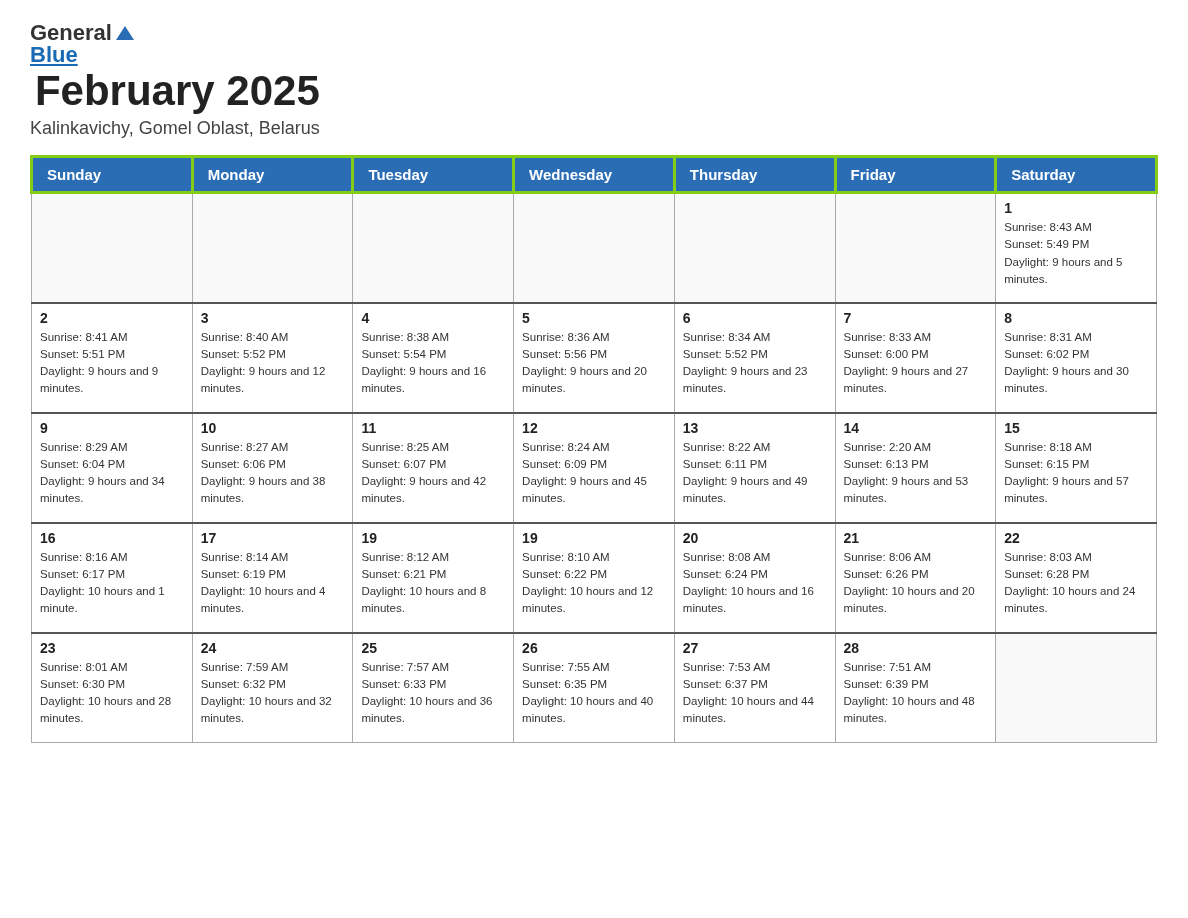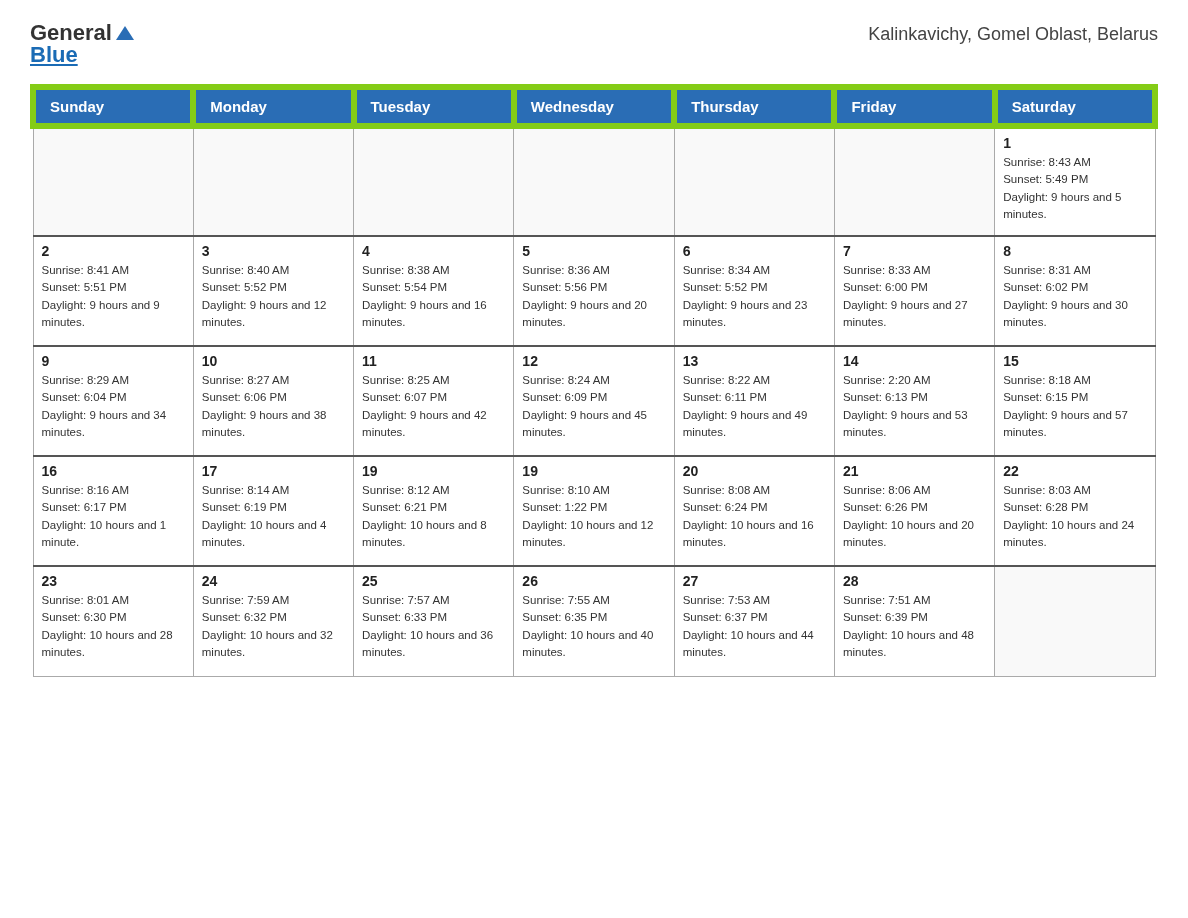--- a/index.html
+++ b/index.html
@@ -8,20 +8,21 @@
       background: #fff;
       padding: 20px 30px;
       width: 1188px;
       min-height: 918px;
     }
     .header {
       display: flex;
       justify-content: space-between;
       align-items: flex-start;
       margin-bottom: 16px;
+      flex-direction: column;
     }
     .logo {
       display: flex;
       align-items: center;
       gap: 4px;
     }
     .logo-text-general {
       font-size: 22px;
       font-weight: bold;
       color: #333;
@@ -50,21 +51,21 @@
       border-collapse: collapse;
       margin-top: 10px;
     }
     .calendar th {
       background-color: #2a6db5;
       color: #fff;
       font-size: 15px;
       font-weight: bold;
       padding: 8px 14px;
       text-align: left;
-      border: 6px solid #84cc16;
+      border: 3px solid #84cc16;
     }
     .calendar td {
       vertical-align: top;
       padding: 6px 8px;
       border: 1px solid #aaa;
       font-size: 12px;
       color: #333;
       width: 14.28%;
       min-height: 100px;
       height: 110px;
@@ -99,20 +100,21 @@
         <div style="display:inline-flex;align-items:center;margin-left:2px;">
           <svg width="22" height="22" viewBox="0 0 22 22">
             <polygon points="11,4 20,18 2,18" fill="#2a6db5"></polygon>
           </svg>
         </div>
       </div>
       <span class="logo-text-blue" style="margin-top:-4px;text-decoration:underline;">Blue</span>
     </div>
   </div>
   <div class="title-block">
+    <div class="month-title">February 2025</div>
     <div class="location-title">Kalinkavichy, Gomel Oblast, Belarus</div>
   </div>
 </div>
 
 <table class="calendar">
   <thead>
     <tr>
     <th>Sunday</th>
         <th>Monday</th>
         <th>Tuesday</th>
@@ -240,21 +242,21 @@
         </td>
         <td>
           <span class="day-number">19</span>
           <div class="day-info" style="white-space: pre-line;">Sunrise: 8:12 AM
 Sunset: 6:21 PM
 Daylight: 10 hours and 8 minutes.</div>
         </td>
         <td>
           <span class="day-number">19</span>
           <div class="day-info" style="white-space: pre-line;">Sunrise: 8:10 AM
-Sunset: 1:22 PM
+Sunset: 6:22 PM
 Daylight: 10 hours and 12 minutes.</div>
         </td>
         <td>
           <span class="day-number">20</span>
           <div class="day-info" style="white-space: pre-line;">Sunrise: 8:08 AM
 Sunset: 6:24 PM
 Daylight: 10 hours and 16 minutes.</div>
         </td>
         <td>
           <span class="day-number">21</span>

